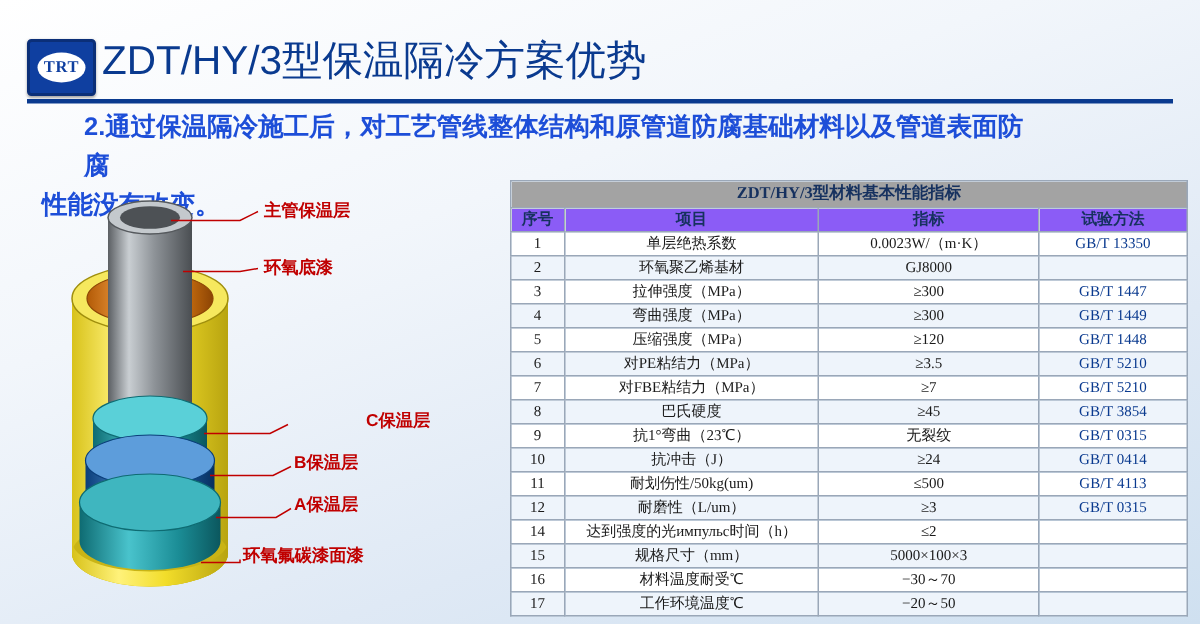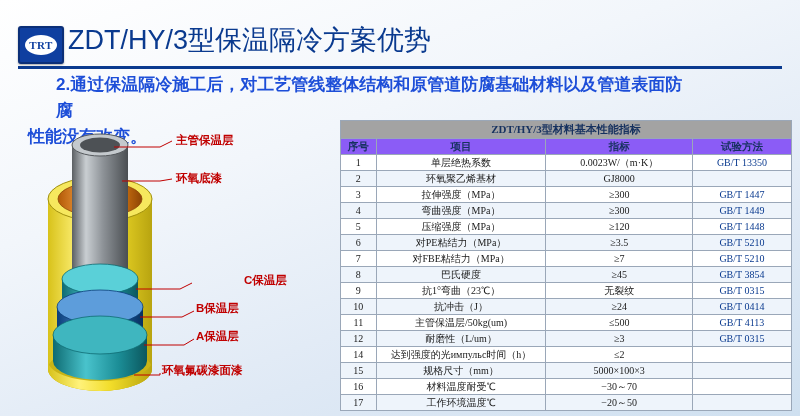--- a/index.html
+++ b/index.html
@@ -316,21 +316,21 @@
             <td class="c-test">GB/T 0315</td>
           </tr>
           <tr>
             <td class="c-no">10</td>
             <td class="c-item">抗冲击（J）</td>
             <td class="c-idx">≥24</td>
             <td class="c-test">GB/T 0414</td>
           </tr>
           <tr>
             <td class="c-no">11</td>
-            <td class="c-item">主管保温层/50kg(um)</td>
+            <td class="c-item">耐划伤性/50kg(um)</td>
             <td class="c-idx">≤500</td>
             <td class="c-test">GB/T 4113</td>
           </tr>
           <tr>
             <td class="c-no">12</td>
             <td class="c-item">耐磨性（L/um）</td>
             <td class="c-idx">≥3</td>
             <td class="c-test">GB/T 0315</td>
           </tr>
           <tr>

